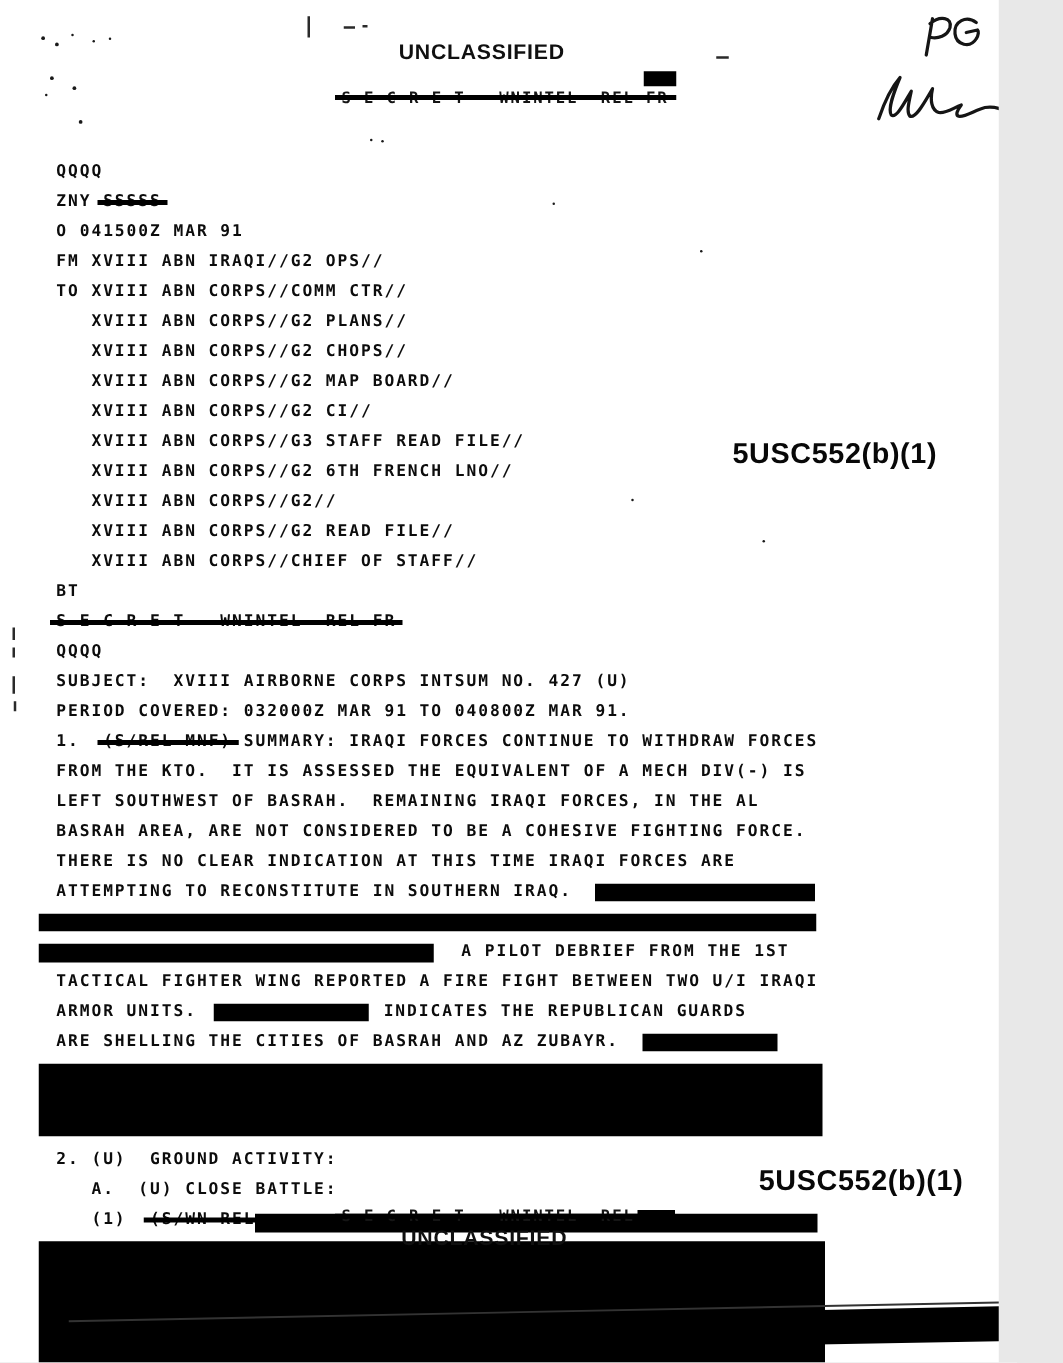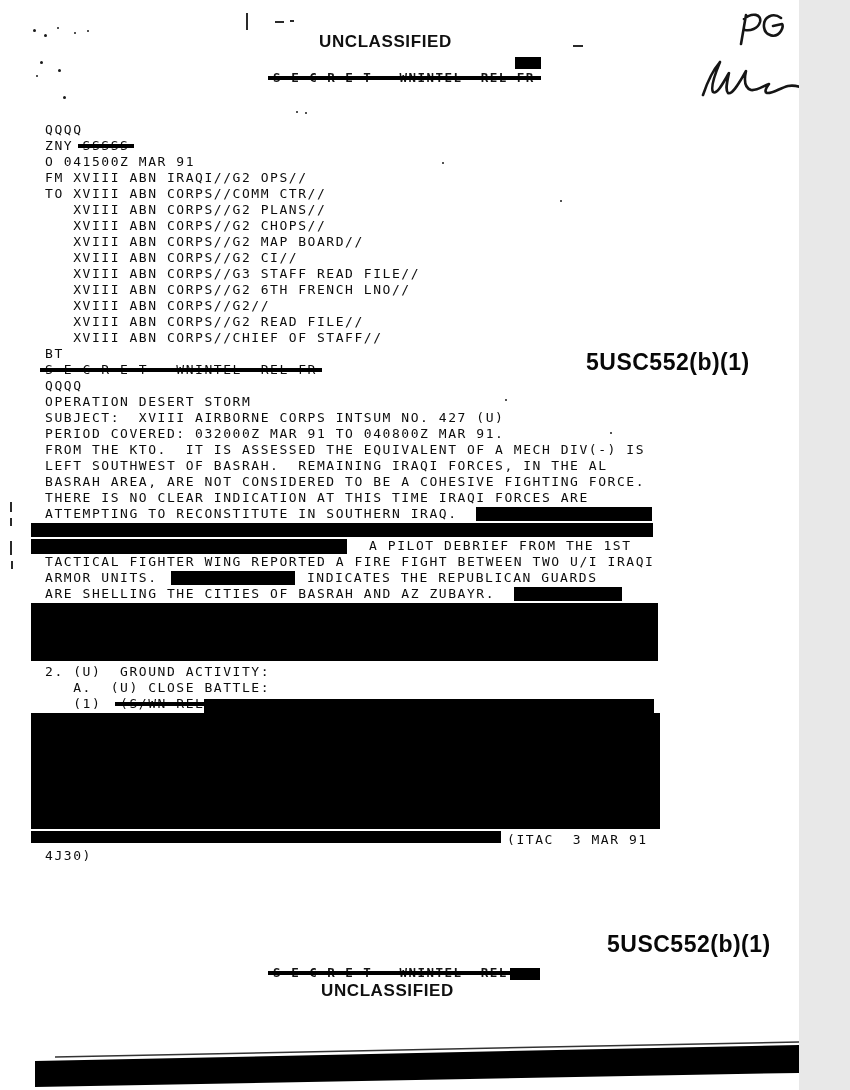--- a/index.html
+++ b/index.html
@@ -4,21 +4,21 @@
 <style>
   html,body{margin:0;padding:0;background:#e8e8e8;}
   .page{
     position:relative;width:799px;height:1090px;background:#ffffff;
     overflow:hidden;color:#0c0c0c;font-family:"DejaVu Sans Mono",monospace;
   }
   
   #body-text{position:absolute;left:45px;top:122px;width:780px;}
   .line{
     height:16px;line-height:16px;white-space:pre;
-    font-weight:400;font-size:13px;letter-spacing:1.55px;
+    font-weight:700;font-size:13px;letter-spacing:1.55px;margin-top:8px;
   }
   .seg{display:inline-block;}
   .seg-strike{position:relative;display:inline-block;}
   .seg-strike::after{
     content:"";position:absolute;left:-2px;right:-1px;top:7px;height:2.5px;background:#000;
   }
   .seg-strike.heavy::after{left:-5px;right:-5px;top:6px;height:3.5px;}
   .bar{display:inline-block;background:#000;vertical-align:top;margin-top:1px;}
   
   .sans{font-family:"Liberation Sans","DejaVu Sans",sans-serif;}
@@ -76,23 +76,23 @@
       <div class="line"><span class="seg">   XVIII ABN CORPS//G2 MAP BOARD//</span></div>
       <div class="line"><span class="seg">   XVIII ABN CORPS//G2 CI//</span></div>
       <div class="line"><span class="seg">   XVIII ABN CORPS//G3 STAFF READ FILE//</span></div>
       <div class="line"><span class="seg">   XVIII ABN CORPS//G2 6TH FRENCH LNO//</span></div>
       <div class="line"><span class="seg">   XVIII ABN CORPS//G2//</span></div>
       <div class="line"><span class="seg">   XVIII ABN CORPS//G2 READ FILE//</span></div>
       <div class="line"><span class="seg">   XVIII ABN CORPS//CHIEF OF STAFF//</span></div>
       <div class="line"><span class="seg">BT</span></div>
       <div class="line"><span class="seg-strike heavy">S E C R E T   WNINTEL  REL FR</span></div>
       <div class="line"><span class="seg">QQQQ</span></div>
-      <div class="line"><span class="seg">OPERATION DESERT STORM</span></div>
       <div class="line"><span class="seg">SUBJECT:  XVIII AIRBORNE CORPS INTSUM NO. 427 (U)</span></div>
       <div class="line"><span class="seg">PERIOD COVERED: 032000Z MAR 91 TO 040800Z MAR 91.</span></div>
+      <div class="line"><span class="seg">1.  </span><span class="seg-strike heavy">(S/REL MNF)</span><span class="seg"> SUMMARY: IRAQI FORCES CONTINUE TO WITHDRAW FORCES</span></div>
       <div class="line"><span class="seg">FROM THE KTO.  IT IS ASSESSED THE EQUIVALENT OF A MECH DIV(-) IS</span></div>
       <div class="line"><span class="seg">LEFT SOUTHWEST OF BASRAH.  REMAINING IRAQI FORCES, IN THE AL</span></div>
       <div class="line"><span class="seg">BASRAH AREA, ARE NOT CONSIDERED TO BE A COHESIVE FIGHTING FORCE.</span></div>
       <div class="line"><span class="seg">THERE IS NO CLEAR INDICATION AT THIS TIME IRAQI FORCES ARE</span></div>
       <div class="line"><span class="seg">ATTEMPTING TO RECONSTITUTE IN SOUTHERN IRAQ.  </span><span class="bar" style="width: 176px; height: 14px;"></span></div>
       <div class="line"><span class="bar" style="width: 622px; height: 14px; margin-left: -14px;"></span></div>
       <div class="line"><span class="bar" style="width: 316px; height: 15px; margin-left: -14px;"></span><span style="display: inline-block; width: 22px;"></span><span class="seg">A PILOT DEBRIEF FROM THE 1ST</span></div>
       <div class="line"><span class="seg">TACTICAL FIGHTER WING REPORTED A FIRE FIGHT BETWEEN TWO U/I IRAQI</span></div>
       <div class="line"><span class="seg">ARMOR UNITS. </span><span class="bar" style="width: 124px; height: 14px; margin-left: 4px;"></span><span style="display: inline-block; width: 12px;"></span><span class="seg">INDICATES THE REPUBLICAN GUARDS</span></div>
       <div class="line"><span class="seg">ARE SHELLING THE CITIES OF BASRAH AND AZ ZUBAYR.  </span><span class="bar" style="width: 108px; height: 14px;"></span></div>

